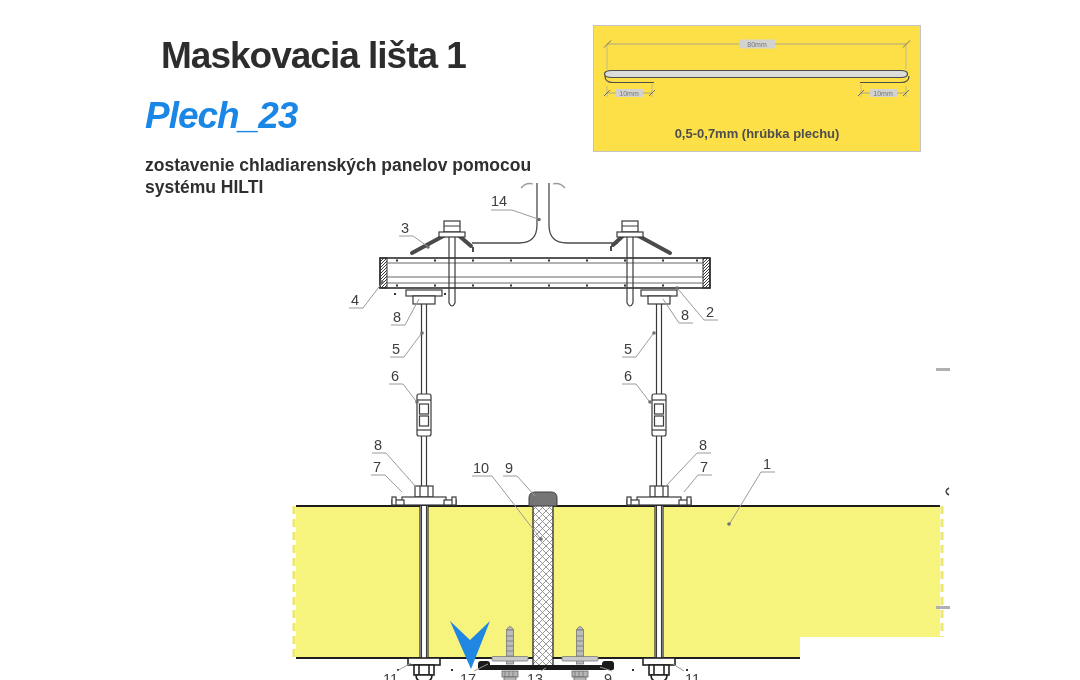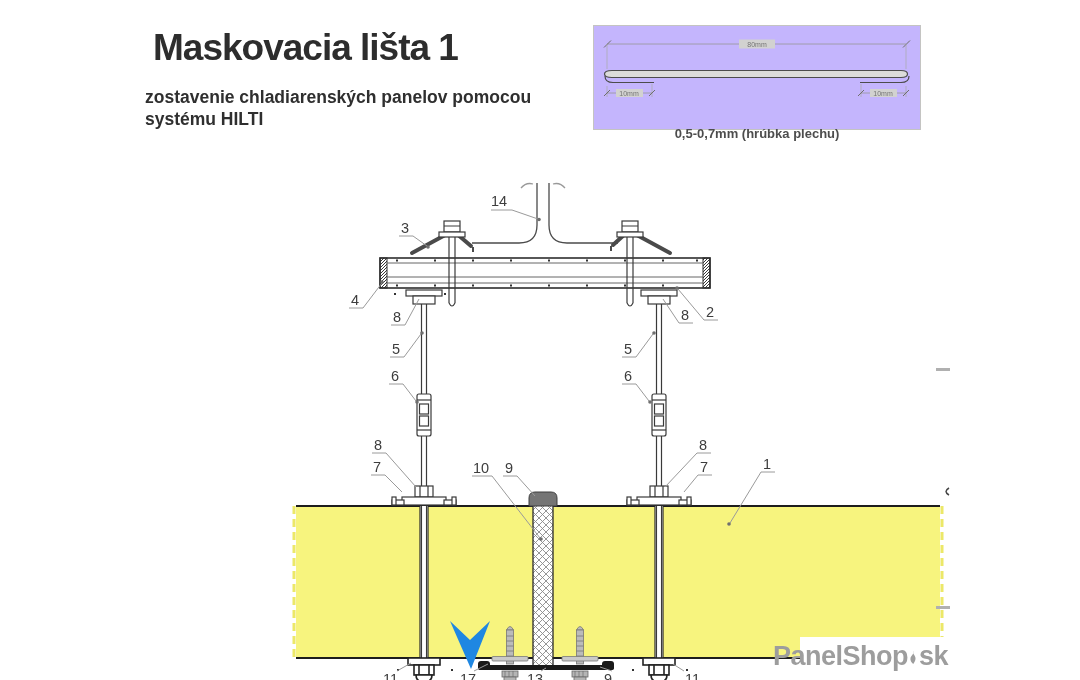--- a/index.html
+++ b/index.html
@@ -1,24 +1,24 @@
 <!DOCTYPE html>
 <html><head>
 <meta charset="utf-8">
 <style>
   html,body{margin:0;padding:0;background:#fff;}
   .page{position:relative;width:1080px;height:680px;overflow:hidden;background:#ffffff;
         font-family:"Liberation Sans",sans-serif;}
   
   .hdr{position:absolute;left:145px;top:18px;width:470px;}
-  .title{font-size:37px;font-weight:700;letter-spacing:-1px;color:#2d2d2d;line-height:44px;margin:8px;}
+  .title{font-size:37px;font-weight:700;letter-spacing:-1px;color:#2d2d2d;line-height:44px;margin:16px;}
   .subtitle{font-size:37px;font-weight:700;font-style:italic;letter-spacing:-1px;color:#1a87e6;line-height:44px;margin:0;}
   .desc{font-size:17.5px;font-weight:700;color:#2f2f2f;line-height:22px;margin-top:16px;}
   
-  .inset{position:absolute;left:593px;top:25px;width:328px;height:105px;background:#c4b5fd;
+  .inset{position:absolute;left:593px;top:25px;width:328px;height:127px;background:#fde047;
          box-shadow:inset 0 0 0 1px #c4c4c2;}
   .inset svg{position:absolute;left:0;top:0;}
   .inset-caption{position:absolute;left:0;top:101px;width:328px;text-align:center;
                  font-size:13px;font-weight:700;color:#4d4d4d;}
   .dimtxt{font-size:7px;fill:#767676;}
   
   .drawing{position:absolute;left:280px;top:170px;width:680px;height:510px;}
   .co{font-size:14.5px;fill:#3d3d3d;}
   .co-cut{font-size:14.5px;fill:#3d3d3d;}
   
@@ -27,20 +27,21 @@
            color:#9d9d9d;letter-spacing:-0.5px;white-space:nowrap;}
   .wm-text svg{display:inline-block;vertical-align:baseline;margin:0 1px;}
 </style>
 </head>
 <body>
 
 <div class="page">
 
   <div class="hdr">
     <h1 class="title">Maskovacia lišta 1</h1>
+    <h2 class="subtitle">Plech_23</h2>
     <div class="desc">
       <span>zostavenie chladiarenských panelov pomocou</span><br>
       <span>systému HILTI</span>
     </div>
   </div>
 
   <div class="inset">
     <svg width="328" height="105" viewBox="593 25 328 105">
 
       <g>
@@ -349,17 +350,14 @@
       <text class="co" x="763" y="469">1</text>
       <text class="co-cut" x="383" y="684">11</text>
       <text class="co-cut" x="460" y="684">17</text>
       <text class="co-cut" x="527" y="684">13</text>
       <text class="co-cut" x="604" y="684">9</text>
       <text class="co-cut" x="685" y="684">11</text>
     </g>
   </svg>
 
   <div class="wm-box"></div>
-  <div class="wm-text"><span>PanelShop</span><svg width="9" height="15" viewBox="0 0 9 15">
-        <path d="M4.5,1 C3,4 7,5.5 6.5,9 C6.2,11.5 4.8,13 4.2,14 C2.5,12.5 1,10.5 1.5,8 C1.9,6 4.8,4.5 4.5,1 Z" fill="#9d9d9d"></path>
-      </svg><span>sk</span></div>
 
 </div>
 
 </body></html>

